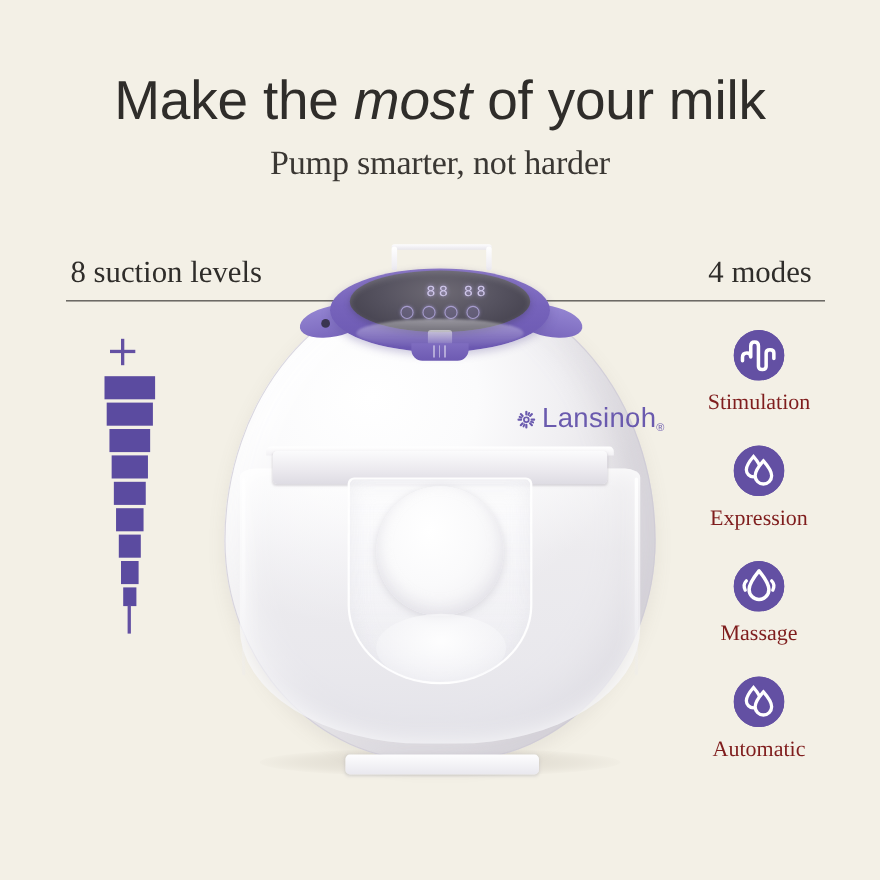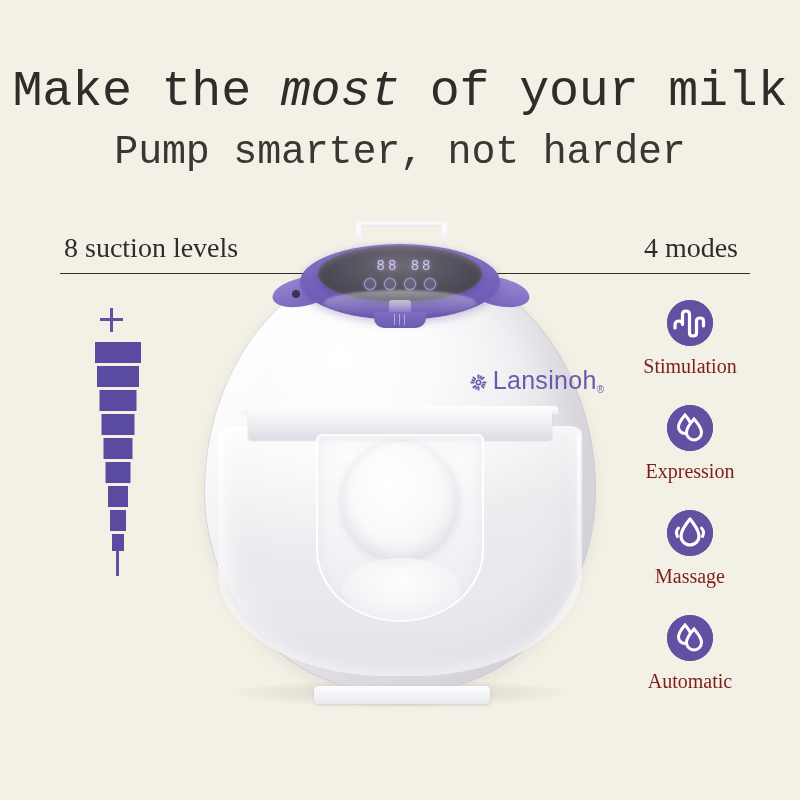--- a/index.html
+++ b/index.html
@@ -12,33 +12,33 @@
   #page{
     position:relative;
     width:800px; height:800px;
     background:#f3f0e6;
   }
 
   
   .headline{
     position:absolute; top:64px; left:0; width:800px;
     text-align:center;
-    font-family:Liberation Mono, monospace;
+    font-family:Liberation Sans, sans-serif;
     font-size:50px;
     line-height:1.1;
     color:#2f2d2a;
     letter-spacing:-0.2px;
     white-space:nowrap;
   }
   .headline .em{ font-style:italic; }
   .subhead{
     position:absolute; top:130px; left:0; width:800px;
     text-align:center;
-    font-family:Liberation Mono, monospace;
-    font-size:40px;
+    font-family:Liberation Serif, serif;
+    font-size:31px;
     color:#3a3733;
     letter-spacing:-0.2px;
   }
 
   
   .sect-left{
     position:absolute; left:64px; top:232px;
     font-family:"Liberation Serif", serif;
     font-size:28px; color:#2f2d2a;
     white-space:nowrap;
@@ -236,21 +236,21 @@
   
   .display{
     position:absolute; left:122px; top:8px;
     width:164px; height:56px;
     border-radius:50%;
     background:radial-gradient(ellipse at 50% 34%, #6e6a74 0%, #565360 45%, #3d3a46 100%);
     box-shadow: inset 0 2px 6px rgba(255,255,255,0.18), 0 2px 6px rgba(60,55,80,0.35);
     overflow:hidden;
   }
   .digits{
-    position:absolute; left:5px; top:12px; width:100%;
+    position:absolute; left:16px; top:12px; width:100%;
     text-align:center;
     font-family:"Liberation Mono", monospace;
     font-size:14px;
     letter-spacing:3px;
     color:#cfc6ea;
     text-shadow:0 0 4px rgba(190,175,245,0.85);
   }
   .dot-row{
     position:absolute; left:0; top:32px; width:100%;
     display:flex; justify-content:center; gap:8px;

